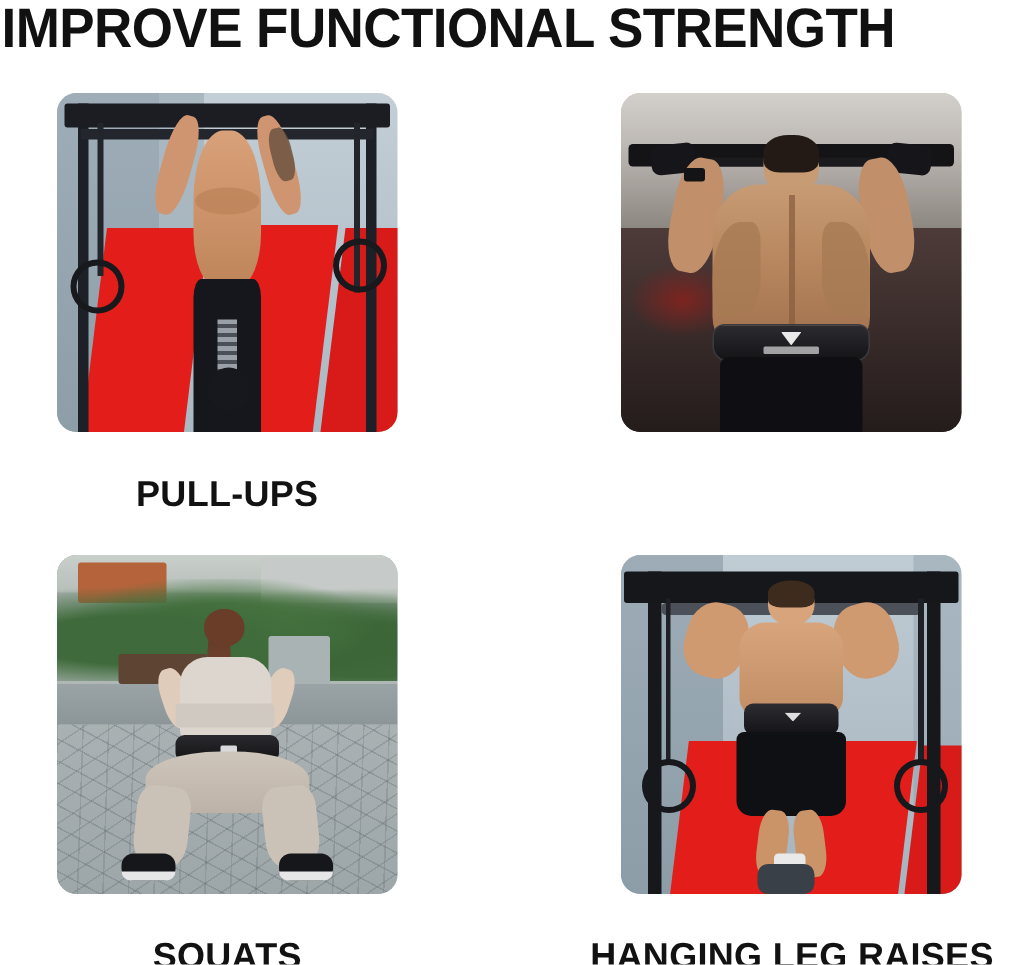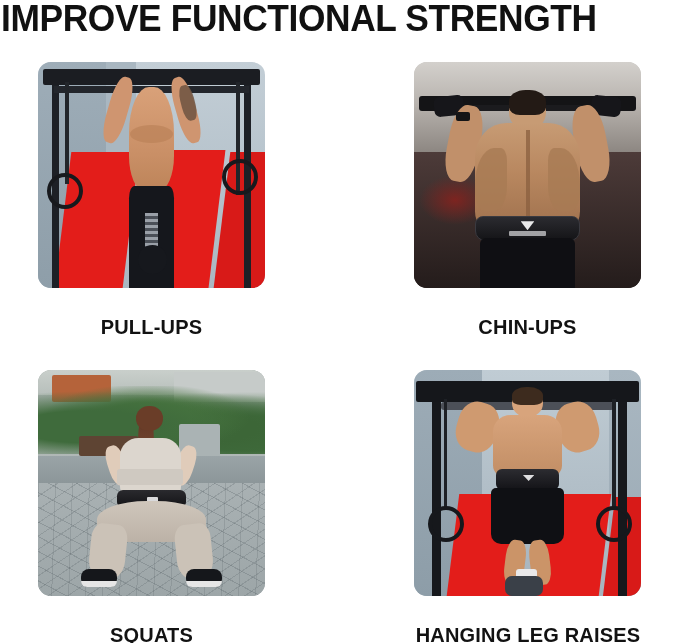--- a/index.html
+++ b/index.html
@@ -44,21 +44,21 @@
     width:227px; height:226px;
     border-radius:13px;
     overflow:hidden;
     background:#b9c5cd;
   }
   .caption{
     width:227px;
     margin-top:28px;
     text-align:center;
     font-weight:bold;
-    font-size:20px;
+    font-size:24px;
     letter-spacing:0.2px;
     color:#121212;
     white-space:nowrap;
   }
   .cell.c1 .caption, .cell.c3 .caption{ }
   
   .caption.wide{ width:300px; margin-left:-36px; }
 
   
   .p1{ background:linear-gradient(180deg,#c3ced6 0%, #b5c2cb 55%, #aab8c2 100%); }
@@ -318,21 +318,20 @@
         <div class="hair"></div>
         <div class="back"></div>
         <div class="lat-l"></div>
         <div class="lat-r"></div>
         <div class="spine"></div>
         <div class="belt"></div>
         <div class="logo"></div>
         <div class="logotext"></div>
         <div class="shorts"></div>
       </div>
-      <div class="caption">CHIN-UPS</div>
     </div>
 
     <div class="cell c2">
       <div class="photo p3">
         <div class="sky"></div>
         <div class="bldg"></div>
         <div class="bldg2"></div>
         <div class="hedge"></div>
         <div class="planter"></div>
         <div class="wallbox"></div>

